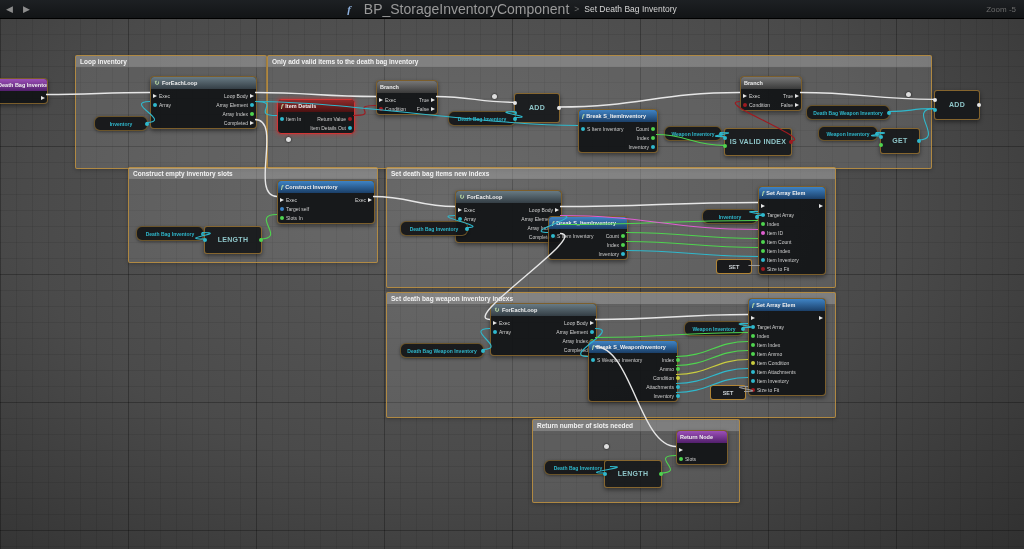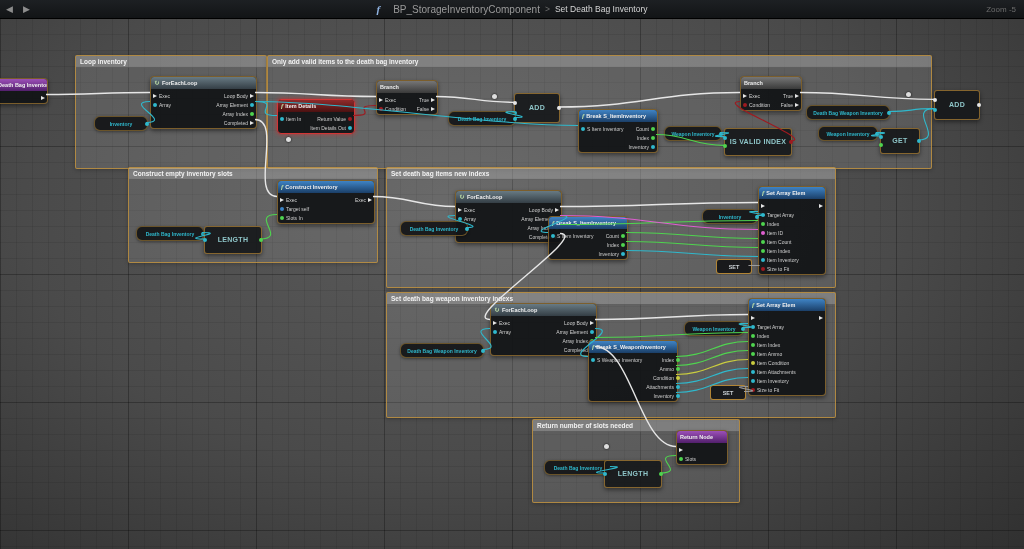--- a/index.html
+++ b/index.html
@@ -4,21 +4,21 @@
 <style>
   html,body{margin:0;padding:0;background:#1b1b1b;}
   #app{position:relative;width:1024px;height:549px;overflow:hidden;font-family:"Liberation Sans","DejaVu Sans",sans-serif;user-select:none;}
 
   
   #topbar{position:absolute;left:0;top:0;width:1024px;height:18px;background:linear-gradient(180deg,#1d2023,#121416);border-bottom:1px solid #000;z-index:50;}
   .navarrows{position:absolute;left:6px;top:0;height:18px;display:flex;align-items:center;gap:10px;color:#8d8d8d;font-size:9px;}
   .navarrows span{cursor:pointer;}
   .breadcrumb{position:absolute;left:50%;top:0;transform:translateX(-50%);height:18px;display:flex;align-items:center;gap:5px;white-space:nowrap;}
   .ficon{font-family:"Liberation Serif","DejaVu Serif",serif;font-style:italic;font-weight:bold;font-size:11px;color:#8fb2e0;}
-  .bcroot{font-size:10px;color:#9a9a9a;margin-left:8px;}
+  .bcroot{font-size:14px;color:#9a9a9a;margin-left:8px;}
   .bcsep{font-size:8.5px;color:#6e6e6e;}
   .bccur{font-size:8.5px;color:#d6d6d6;}
   .zoomlbl{position:absolute;right:8px;top:0;height:18px;display:flex;align-items:center;font-size:8px;color:#6c6c6c;}
 
   
   #canvas{position:absolute;left:0;top:18px;width:1024px;height:531px;
     background-image:
       linear-gradient(rgba(0,0,0,0.22) 1px, transparent 1px),
       linear-gradient(90deg, rgba(0,0,0,0.22) 1px, transparent 1px),
       linear-gradient(rgba(0,0,0,0.08) 1px, transparent 1px),

